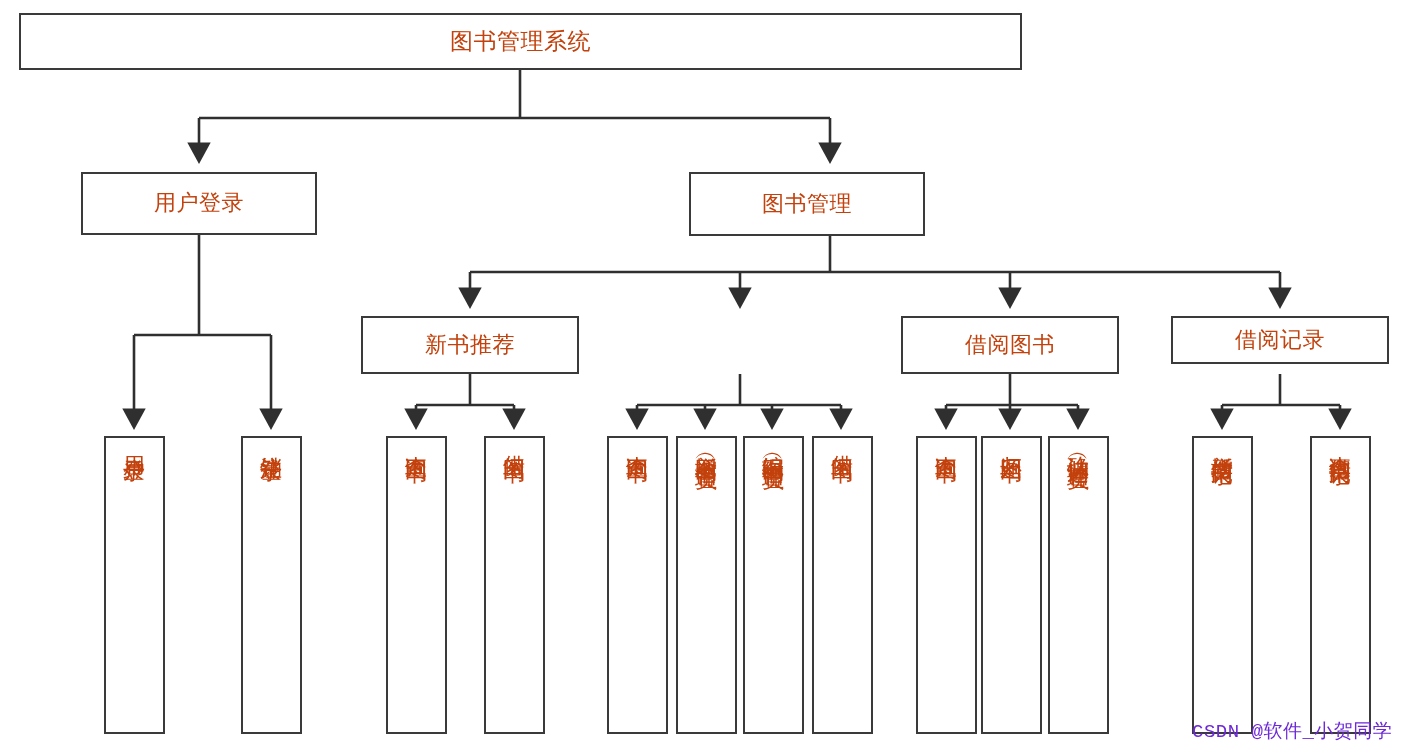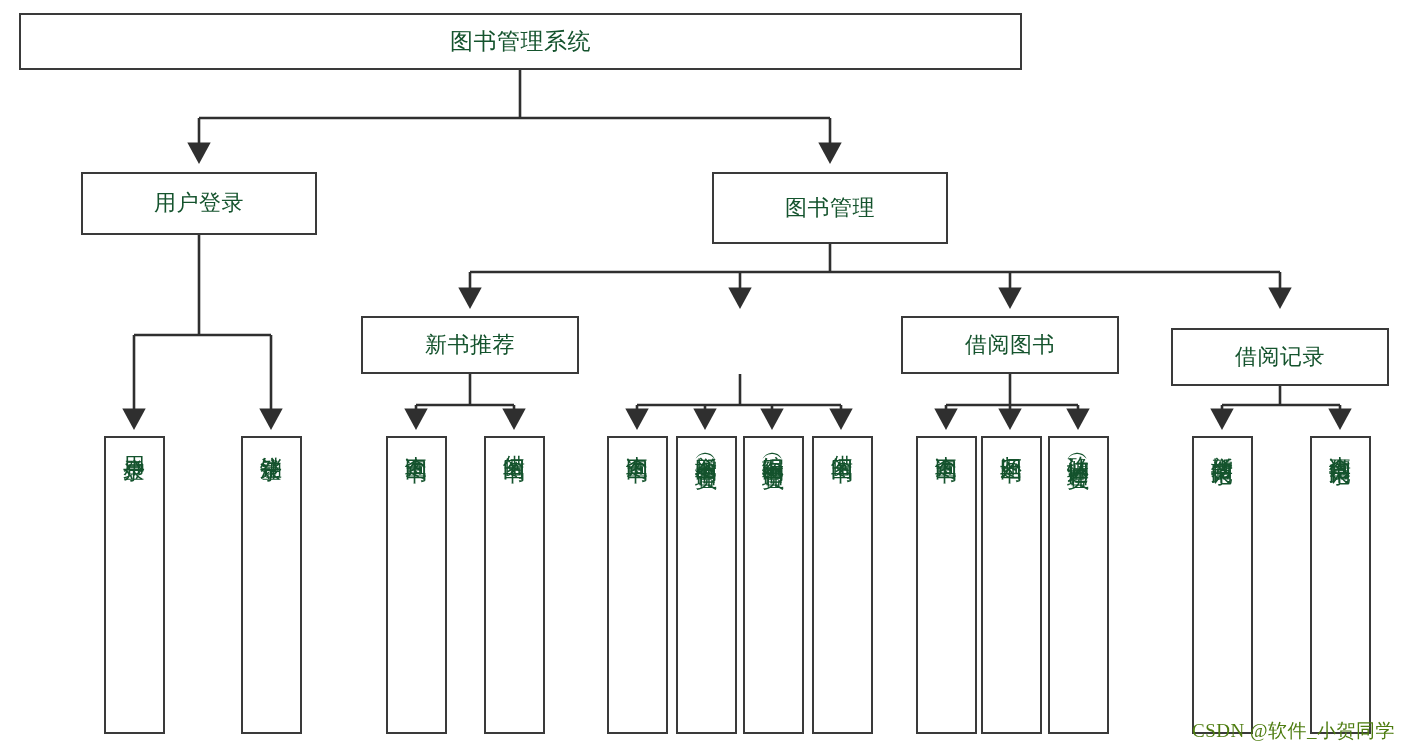--- a/index.html
+++ b/index.html
@@ -18,21 +18,21 @@
     border:2px solid #3a3a3a;
     display:flex;
     align-items:center;
     justify-content:center;
     color:#1b1b1b;
   }
   .node .label{
     display:block;
     text-align:left;
     line-height:1.12;
-    color:#14532d;
+    color:#c2410c;
     white-space:pre;
   }
   .node.horiz .label{
     font-size:22px;
     letter-spacing:.5px;
   }
   .node.root .label{font-size:23px;}
   .node.vert{
     align-items:flex-start;
     justify-content:center;
@@ -41,25 +41,25 @@
   .node.vert .label{
     writing-mode:vertical-rl;
     text-orientation:upright;
     font-size:22px;
     line-height:1.05;
     letter-spacing:2px;
     white-space:nowrap;
   }
   .watermark{
     position:absolute;
-    color:#4d7c0f;
+    color:#6d28d9;
     font-size:19px;
     letter-spacing:.5px;
     white-space:nowrap;
-    font-family:Liberation Serif, serif;
+    font-family:Liberation Mono, monospace;
   }
 </style>
 </head>
 <body>
 
 <div id="canvas">
 
   <svg class="wires" viewBox="0 0 1405 747">
     <defs>
       <marker id="arrow" viewBox="0 0 12 12" refX="9" refY="6" markerWidth="9" markerHeight="9" orient="auto-start-reverse">
@@ -110,31 +110,31 @@
     </g>
   </svg>
 
   <div class="node root horiz" style="left:19px;top:13px;width:1003px;height:57px;">
     <span class="label">图书管理系统</span>
   </div>
 
   <div class="node horiz" style="left:81px;top:172px;width:236px;height:63px;">
     <span class="label">用户登录</span>
   </div>
-  <div class="node horiz" style="left:712px;top:172px;width:236px;height:72px;">
+  <div class="node horiz" style="left:689px;top:172px;width:236px;height:64px;">
     <span class="label">图书管理</span>
   </div>
 
   <div class="node horiz" style="left:361px;top:316px;width:218px;height:58px;font-family:Liberation Serif, serif;">
     <span class="label">新书推荐</span>
   </div>
   <div class="node horiz" style="left:901px;top:316px;width:218px;height:58px;">
     <span class="label">借阅图书</span>
   </div>
-  <div class="node horiz" style="left:1171px;top:328px;width:218px;height:58px;">
+  <div class="node horiz" style="left:1171px;top:316px;width:218px;height:48px;">
     <span class="label">借阅记录</span>
   </div>
 
   <div class="node vert" style="left:104px;top:436px;width:61px;height:298px;">
     <span class="label">用户登录</span>
   </div>
   <div class="node vert" style="left:241px;top:436px;width:61px;height:298px;">
     <span class="label">注销登录</span>
   </div>
 

